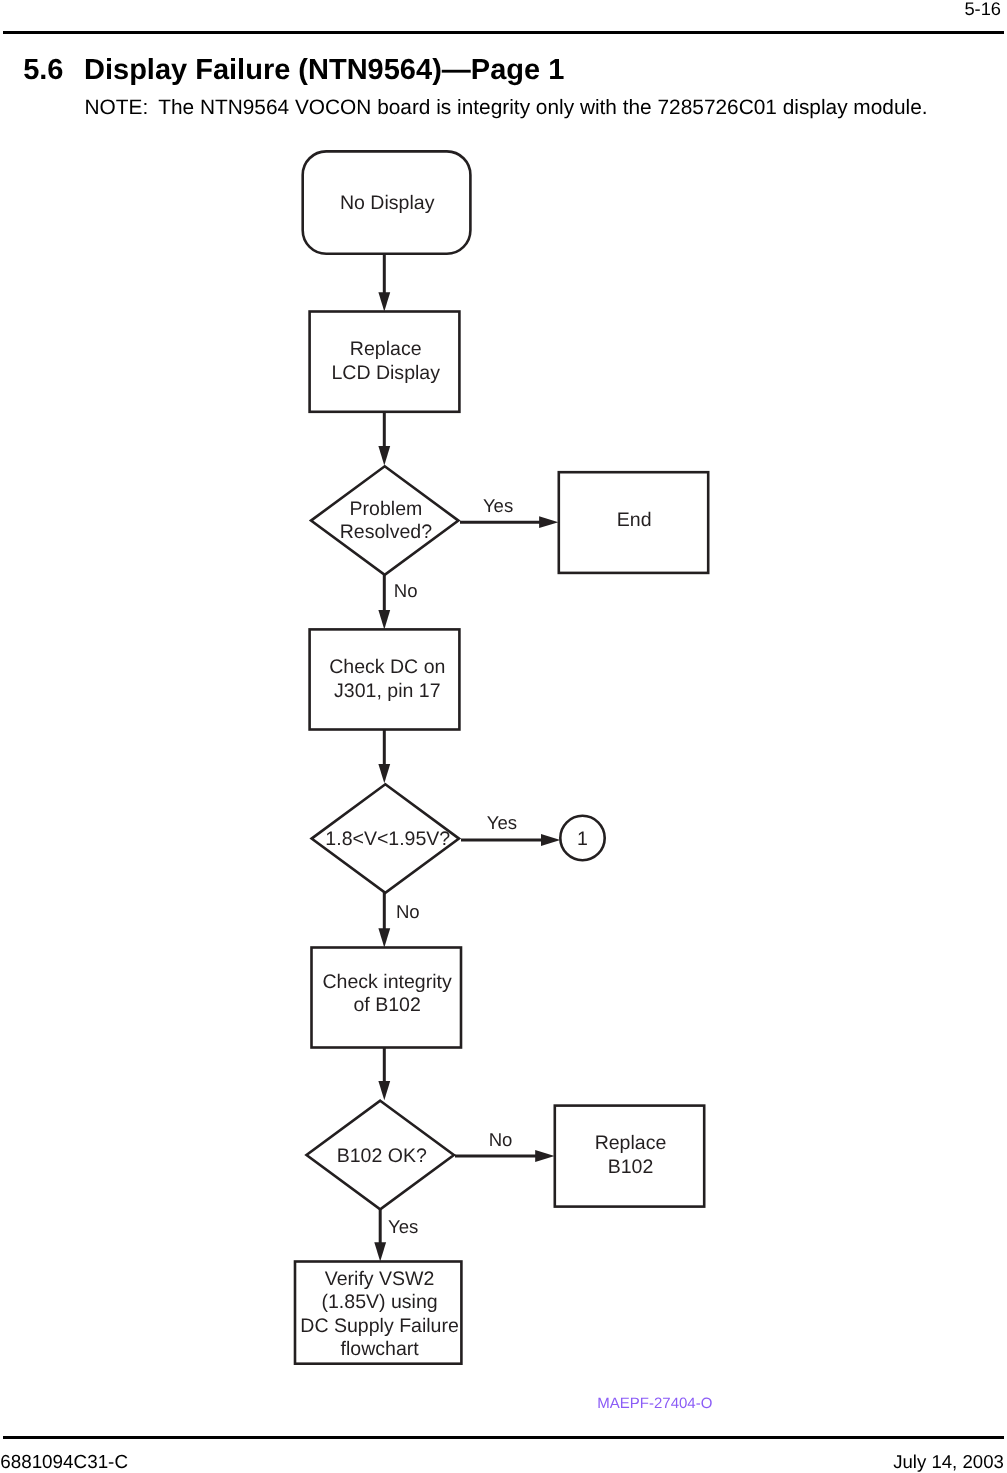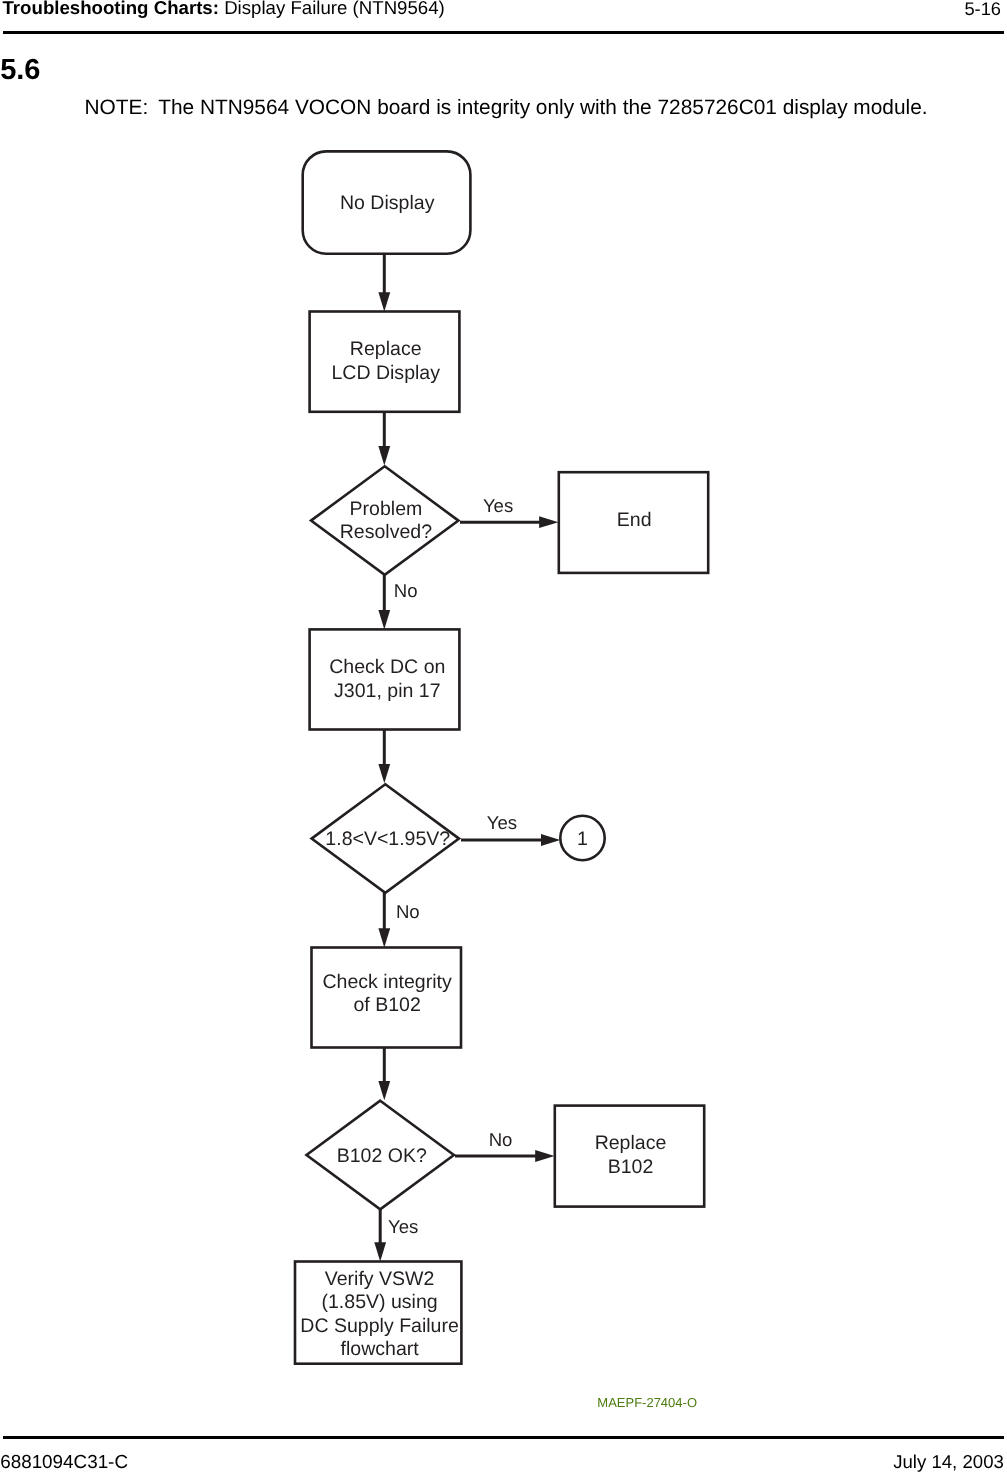--- a/index.html
+++ b/index.html
@@ -17,50 +17,50 @@
 
   
   .hdr{position:absolute;left:3px;top:-1.2px;width:1001px;height:24px;}
   .hdr-left{position:absolute;left:-0.5px;top:0;font-size:18.65px;white-space:nowrap;line-height:1;}
   .hdr-left b{font-weight:bold;}
   .hdr-gap{display:inline-block;width:5.2px;}
   .hdr-right{position:absolute;right:3px;top:1.1px;font-size:18.3px;white-space:nowrap;line-height:1;}
   .rule-top{position:absolute;left:3px;top:31.4px;width:1001px;height:2.5px;background:#000;}
 
   
-  .sec-num{position:absolute;left:0.2px;top:55.8px;font-size:29px;font-weight:bold;line-height:1;}
+  .sec-num{position:absolute;left:0.2px;top:55.8px;font-size:29px;font-weight:bold;line-height:1;padding-left:23px;}
   .sec-title{position:absolute;left:84px;top:55.8px;font-size:29px;font-weight:bold;white-space:nowrap;line-height:1;}
 
   
   .note{position:absolute;left:84.5px;top:97.5px;font-size:20.85px;white-space:nowrap;line-height:1;}
   .note b{font-weight:normal;}
   .note-gap{display:inline-block;width:10px;}
 
   
   #flow{position:absolute;left:0px;top:0px;}
 
-  .fig-id{position:absolute;left:597.3px;top:1396px;font-size:13px;line-height:1;color:#4d7c0f;}
+  .fig-id{position:absolute;left:597.3px;top:1396px;font-size:15px;line-height:1;color:#8b5cf6;}
 
   
   .rule-bot{position:absolute;left:3px;top:1436.4px;width:1001px;height:2.6px;background:#000;}
   .foot-left{position:absolute;left:0.2px;top:1452.7px;font-size:18.85px;line-height:1;}
   .foot-right{position:absolute;right:3.2px;top:1452.7px;font-size:18.6px;line-height:1;}
 </style>
 </head>
 <body>
 
 <div class="page">
 
   <div class="hdr">
-    <div class="hdr-left"><b>Troubleshooting Charts:</b><span class="hdr-gap"></span><span>Display Failure (NTN9564)</span></div>
     <div class="hdr-right">5-16</div>
   </div>
   <div class="rule-top"></div>
 
   <div class="sec-num">5.6</div>
+  <div class="sec-title">Display Failure (NTN9564)—Page 1</div>
 
   <div class="note"><b>NOTE:</b><span class="note-gap"></span><span>The NTN9564 VOCON board is integrity only with the 7285726C01 display module.</span></div>
 
   <svg id="flow" width="1007" height="1473" viewBox="0 0 1007 1473">
       <rect x="302.7" y="151.4" width="167.7" height="102.4" rx="23.5" ry="23.5" fill="#fff" stroke="#231f20" stroke-width="2.6"></rect>
       <text x="387.2" y="209.1" text-anchor="middle" font-size="19.55" fill="#231f20" font-family="&quot;Liberation Sans&quot;, sans-serif">No Display</text>
       <rect x="309.6" y="311.5" width="149.8" height="100.3" fill="#fff" stroke="#231f20" stroke-width="2.6"></rect>
       <text x="385.7" y="355.4" text-anchor="middle" font-size="19.55" fill="#231f20" font-family="&quot;Liberation Sans&quot;, sans-serif">Replace</text>
       <text x="385.7" y="379.1" text-anchor="middle" font-size="19.55" fill="#231f20" font-family="&quot;Liberation Sans&quot;, sans-serif">LCD Display</text>
       <polygon points="384.7,466.3 458.4,520.6 384.7,574.9 311,520.6" fill="#fff" stroke="#231f20" stroke-width="2.6" stroke-linejoin="miter" stroke-miterlimit="10"></polygon>

